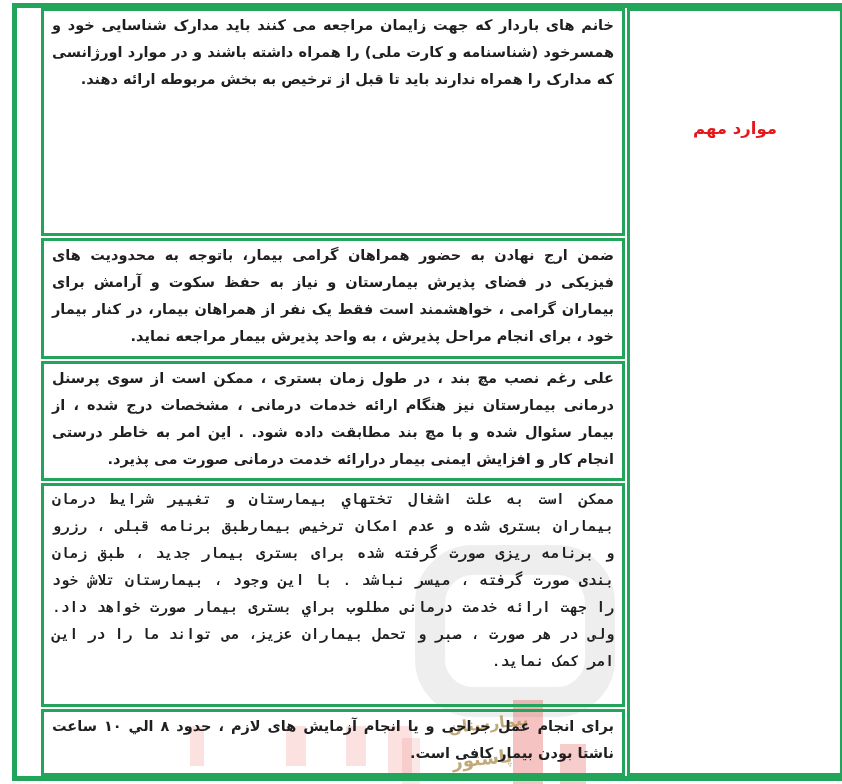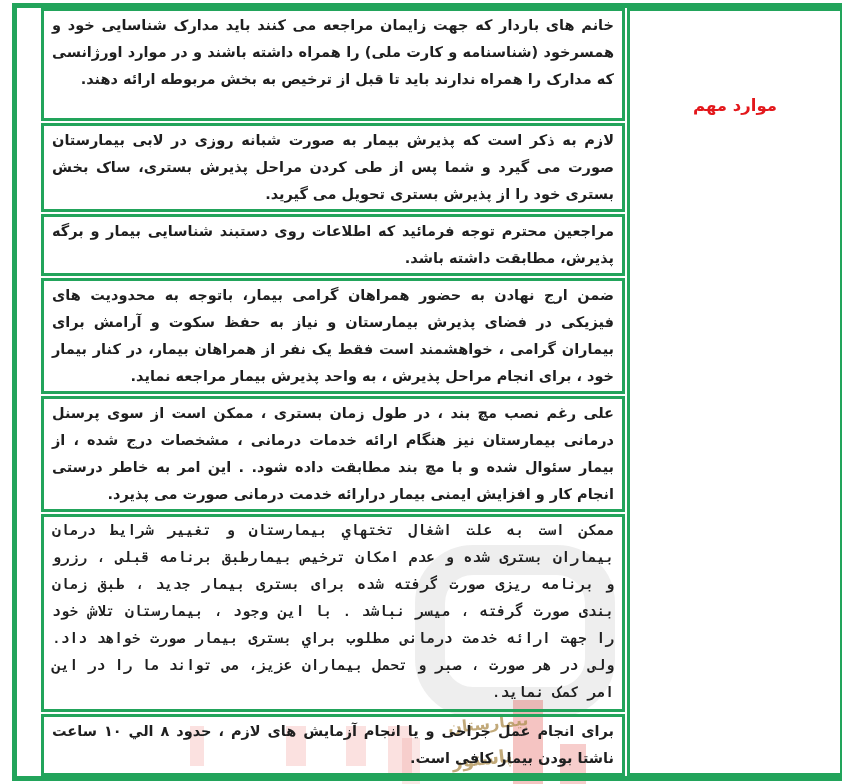--- a/index.html
+++ b/index.html
@@ -70,21 +70,21 @@
   .row.r7 { flex:6 1 auto;font-family:Liberation Mono, monospace; }
   .row.r8 { flex:1 1 auto; }
   .label-cell {
     border:3px solid var(--green);
     direction:rtl;
     text-align:center;
     background:transparent;
   }
   .label-text {
     display:block;
-    margin-top:85px;
+    margin-top:108px;
     color:var(--red);
     font-size:16.5px;
     font-weight:bold;
   }
 </style>
 </head>
 <body>
 
 <div class="page">
 
@@ -97,22 +97,20 @@
     <div class="wm-bar f3"></div>
     <div class="wm-bar f4"></div>
     <div class="wm-bar f5"></div>
     <span class="wm-word w1">بیمارستان</span>
     <span class="wm-word w2">پاستور</span>
   </div>
 
   <div class="tbl">
     <div class="rows">
       <div class="row r1">خانم های باردار که جهت زایمان مراجعه می کنند باید مدارک شناسایی خود و همسرخود (شناسنامه و کارت ملی) را همراه داشته باشند و در موارد اورژانسی که مدارک را همراه ندارند باید تا قبل از ترخیص به بخش مربوطه ارائه دهند.</div>
-      <div class="row r2">لازم به ذکر است که پذیرش بیمار به صورت شبانه روزی در لابی بیمارستان صورت می گیرد و شما پس از طی کردن مراحل پذیرش بستری، ساک بخش بستری خود را از پذیرش بستری تحویل می گیرید.</div>
-      <div class="row r4">مراجعین محترم توجه فرمائید که اطلاعات روی دستبند شناسایی بیمار و برگه پذیرش، مطابقت داشته باشد.</div>
       <div class="row r6">ضمن ارج نهادن به حضور همراهان گرامی بیمار، باتوجه به محدودیت های فیزیکی در فضای پذیرش  بیمارستان  و نیاز به حفظ سکوت و آرامش برای بیماران گرامی ، خواهشمند است فقط یک نفر از همراهان بیمار،  در کنار بیمار خود ، برای انجام مراحل پذیرش ، به واحد پذیرش بیمار مراجعه نماید.</div>
       <div class="row r5">علی رغم نصب مچ بند ، در طول زمان بستری ، ممکن است از سوی پرسنل درمانی بیمارستان نیز هنگام ارائه خدمات درمانی ، مشخصات درج شده ، از بیمار سئوال شده و با مچ بند مطابقت داده شود. . این امر به خاطر درستی انجام کار و  افزایش ایمنی بیمار درارائه خدمت درمانی صورت می پذیرد.</div>
       <div class="row r7">ممکن است به علت اشغال  تختهاي  بیمارستان و تغییر شرایط درمان بیماران بستری شده  و عدم  امکان ترخیص بیمارطبق برنامه قبلی   ، رزرو   و  برنامه ریزی صورت گرفته شده برای  بستری بیمار جدید ،  طبق زمان بندی صورت گرفته ، میسر نباشد . با این وجود  ،  بیمارستان  تلاش خود را جهت ارائه خدمت درمانی مطلوب  براي بستری بیمار صورت خواهد داد.  ولی در هر صورت ، صبر و تحمل بیماران عزیز، می تواند ما را در این امر کمک نماید.</div>
       <div class="row r8">برای انجام عمل جراحی و یا انجام آزمایش های لازم ، حدود ۸ الي ۱۰ ساعت ناشتا بودن بیمار کافی است.</div>
     </div>
     <div class="label-cell">
       <span class="label-text">موارد مهم</span>
     </div>
   </div>
 

